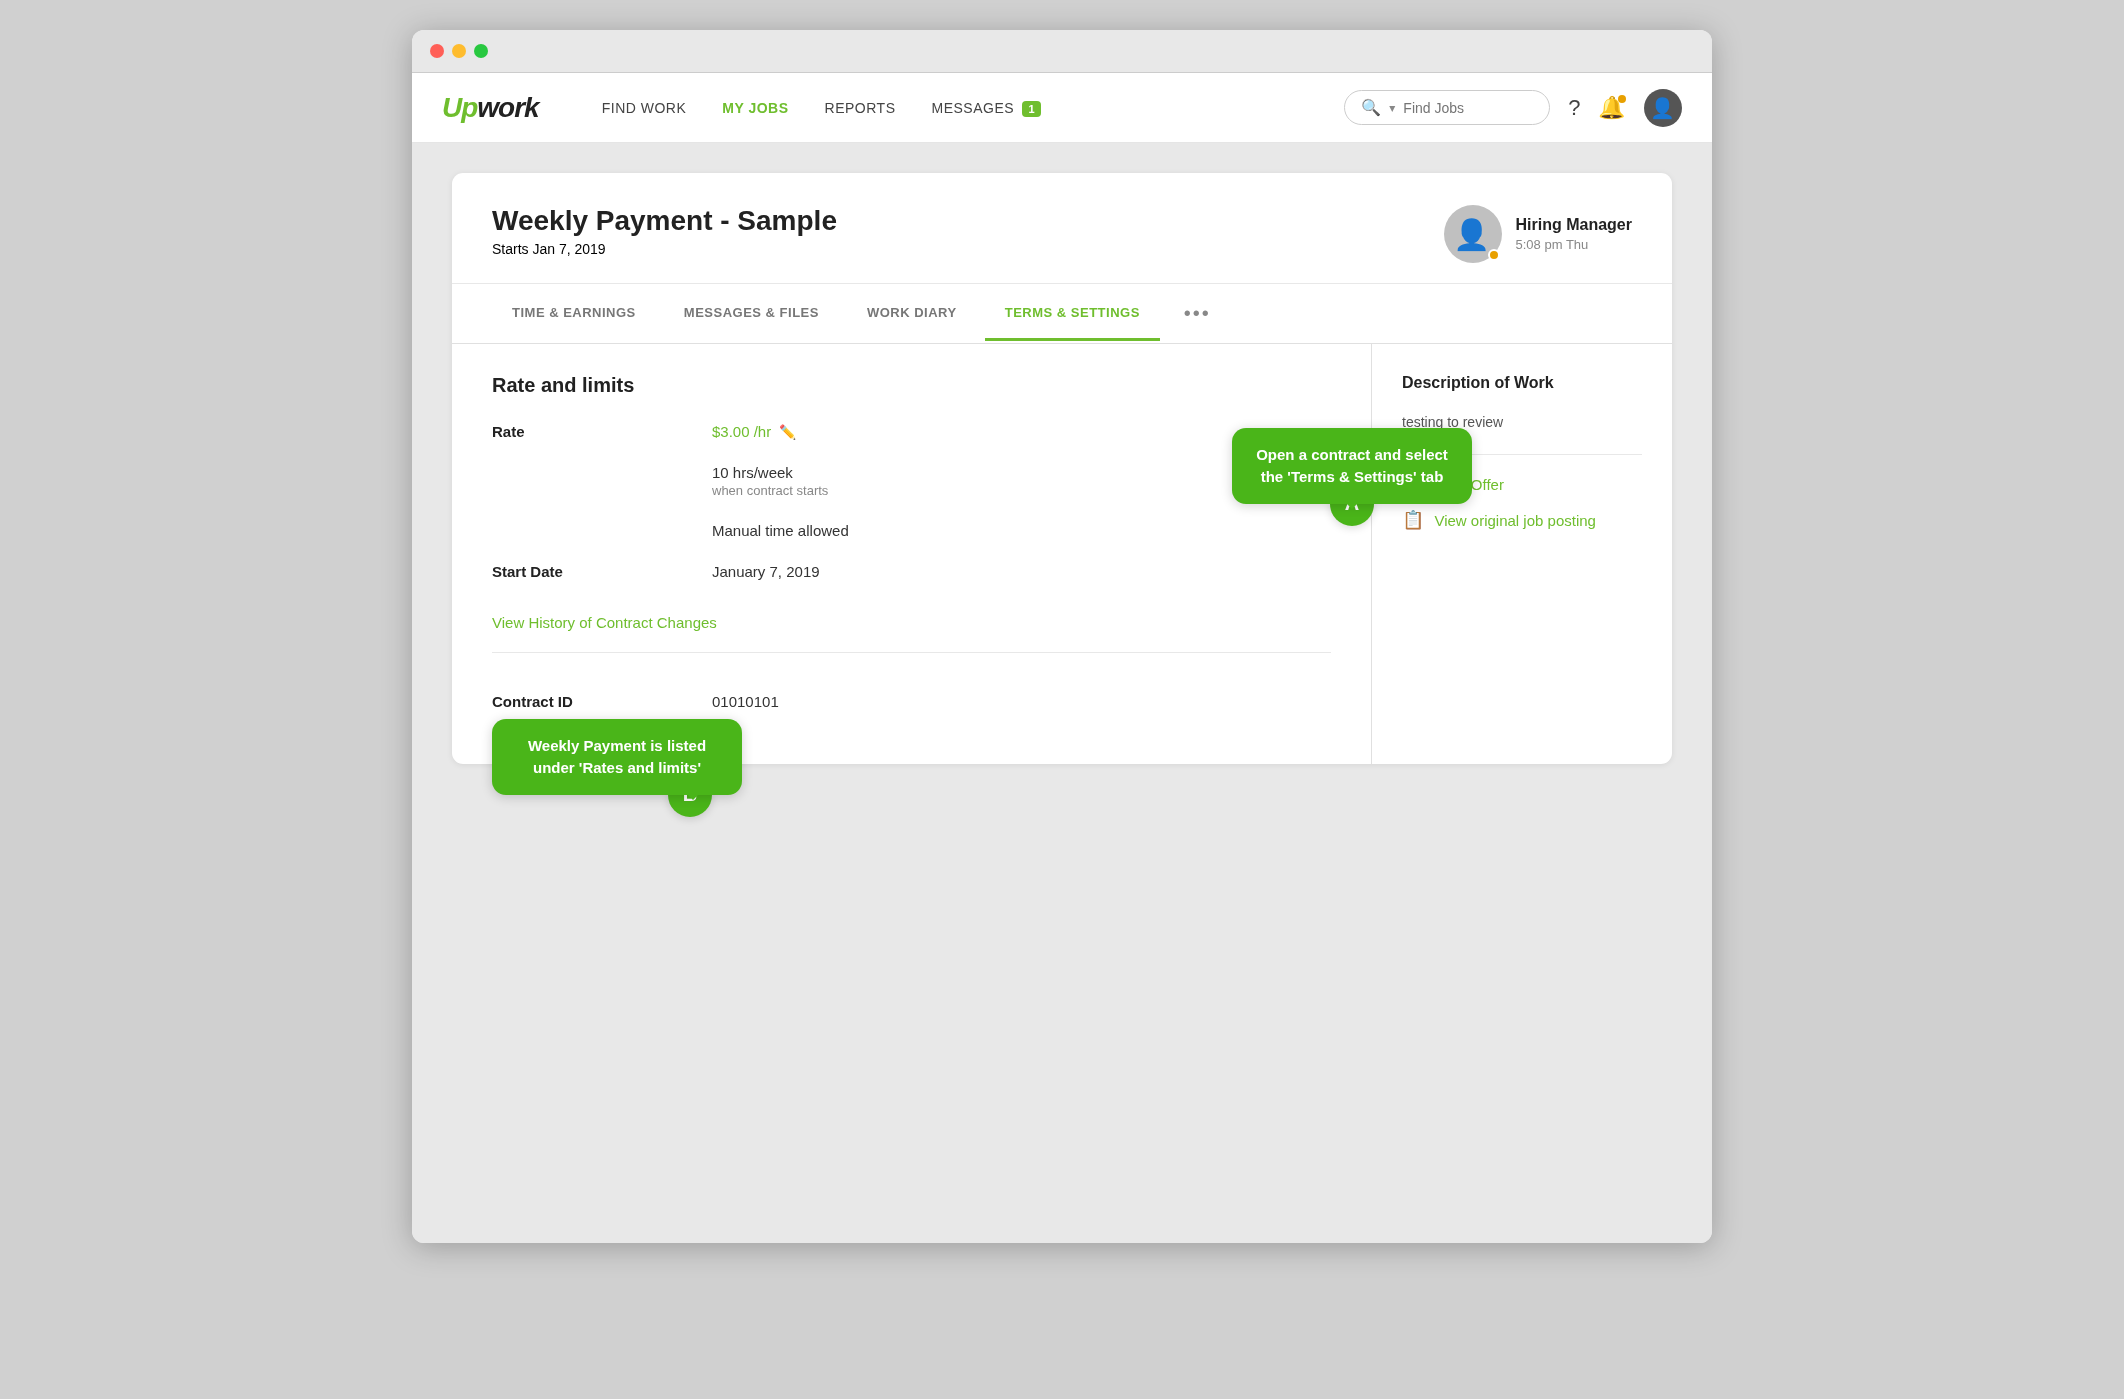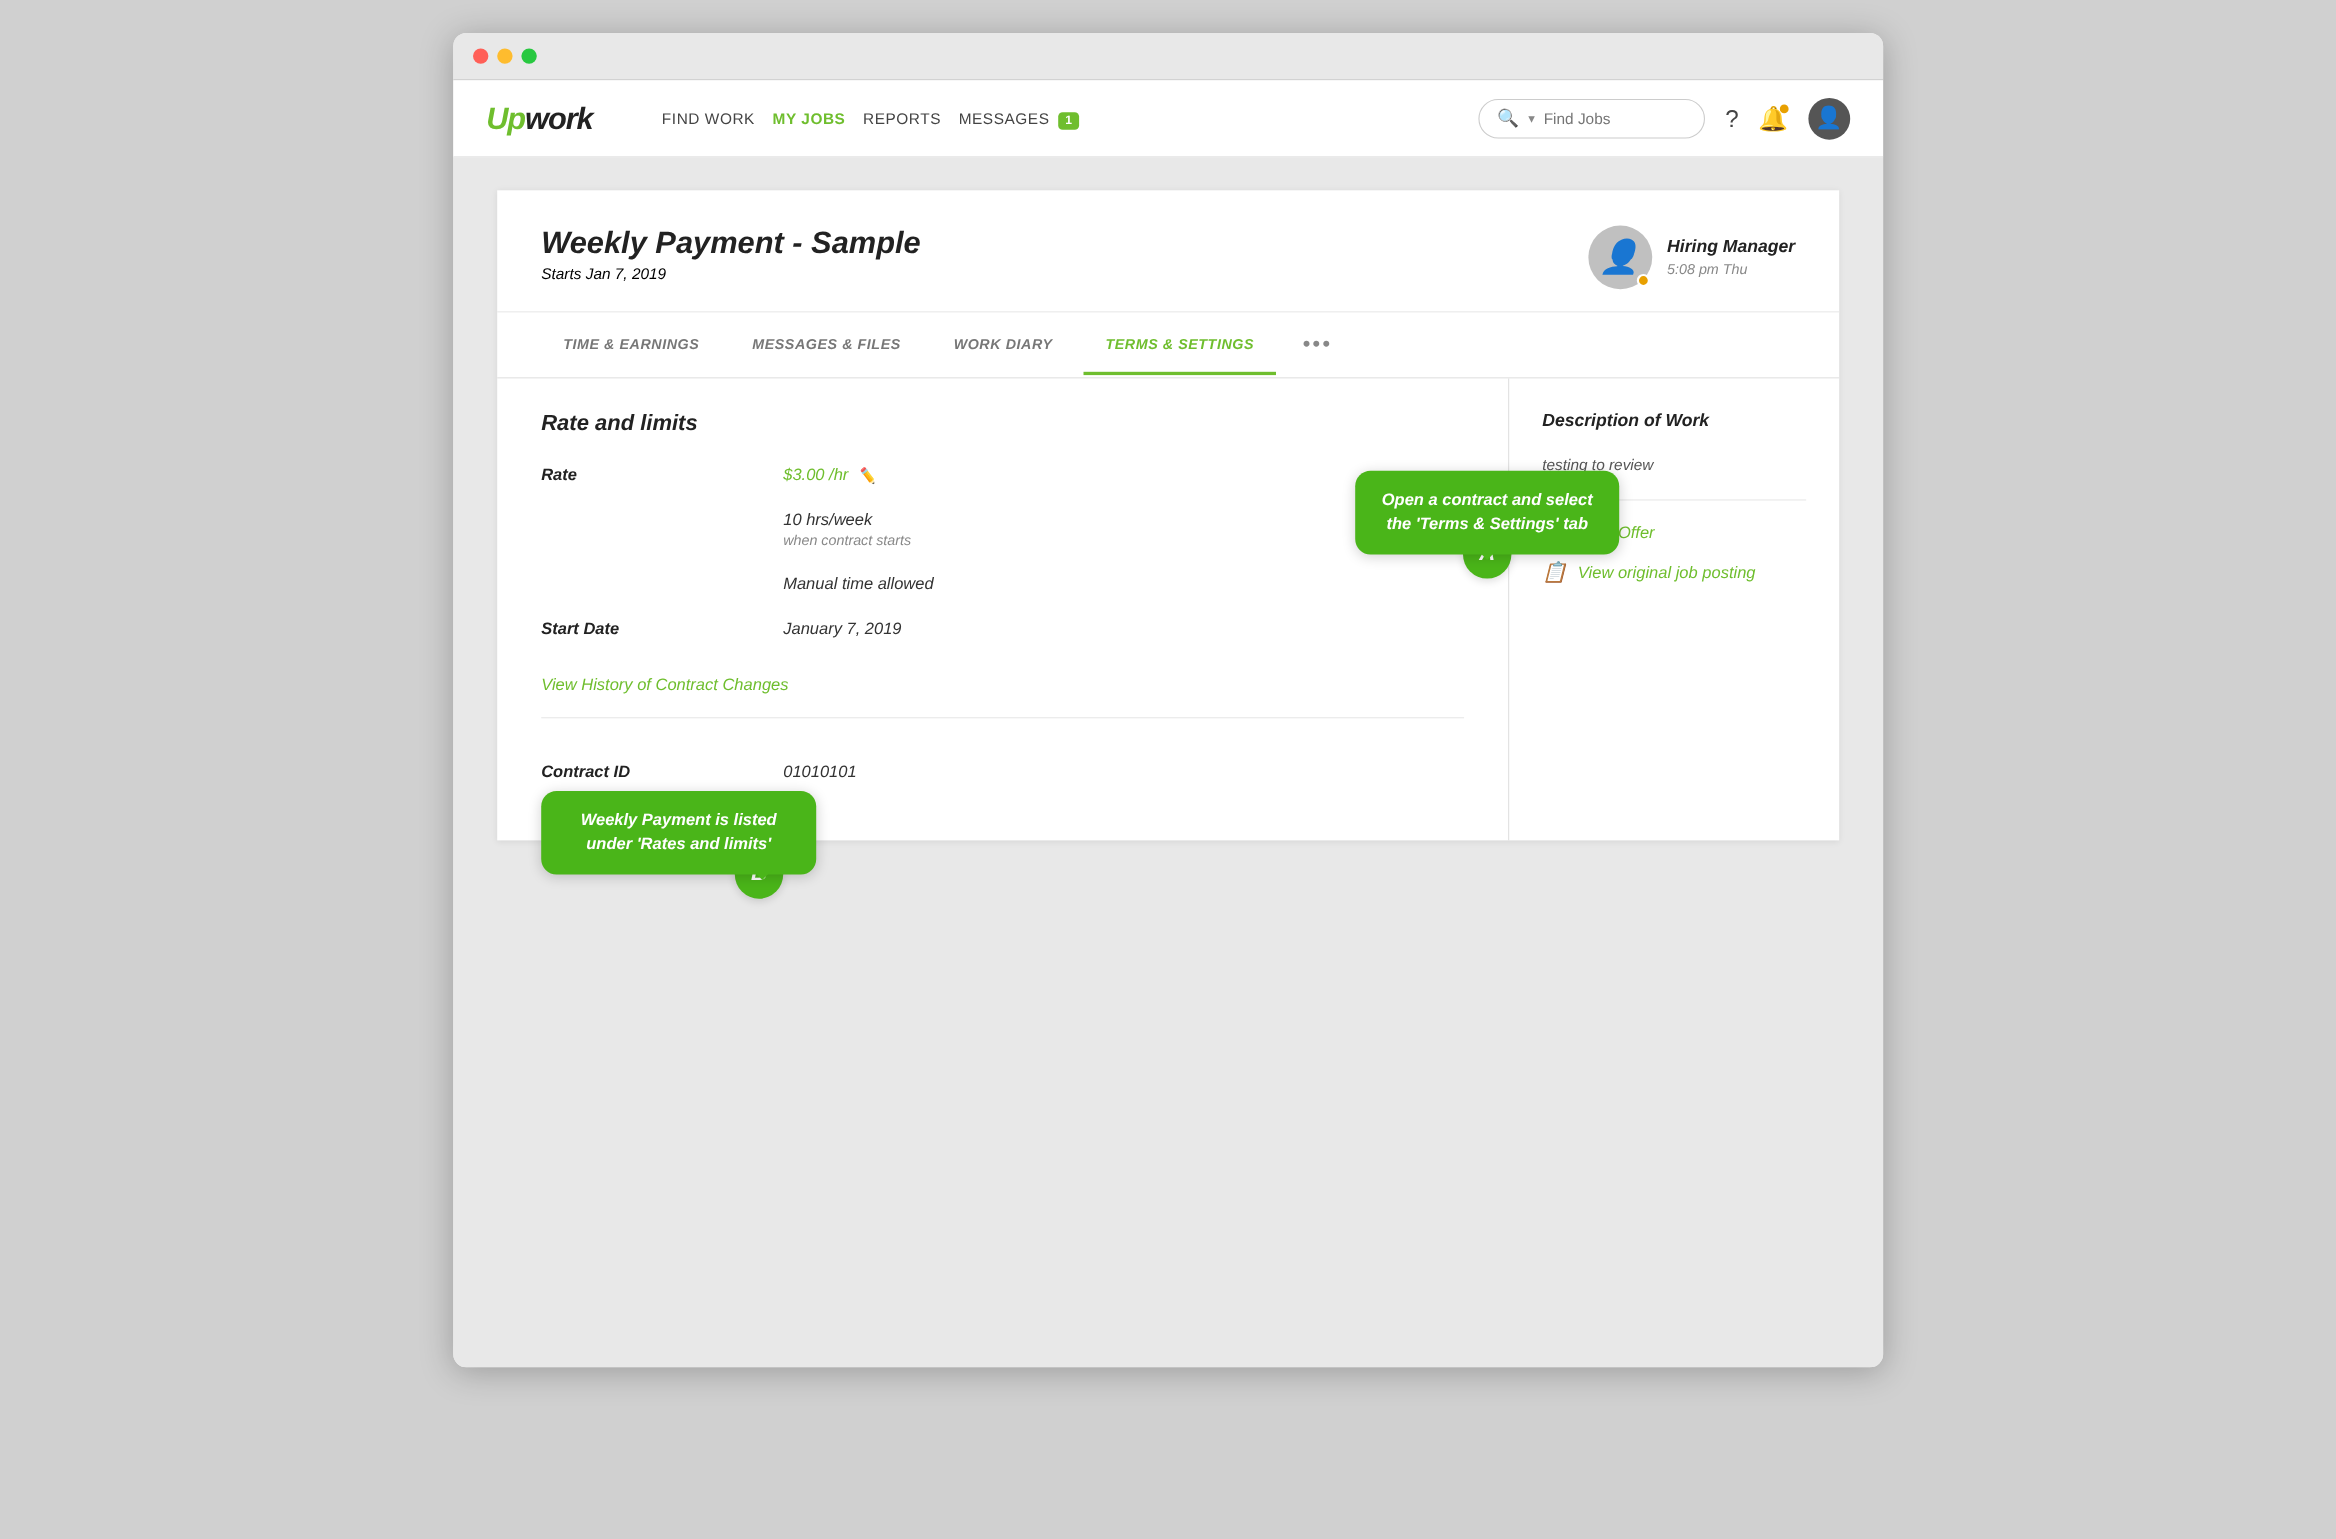--- a/index.html
+++ b/index.html
@@ -56,21 +56,21 @@
       color: #222;
       letter-spacing: -1px;
       margin-right: 10px;
     }
     .logo span.up { color: #6fbe2e; font-style: italic; }
     .logo span.work { color: #222; font-style: italic; }
 
     .nav-links {
       display: flex;
       align-items: center;
-      gap: 16px;
+      gap: 36px;
       flex: 1;
       padding-left: 21px;
     }
 
     .nav-link {
       font-size: 14px;
       font-weight: 500;
       color: #444;
       text-decoration: none;
       letter-spacing: 0.5px;
@@ -150,25 +150,24 @@
 
     
     .main-content {
       background: #e8e8e8;
       padding: 30px 40px 40px;
       min-height: 1100px;
     }
 
     .content-card {
       background: #fff;
-      border-radius: 0;
+      border-radius: 11px;
       box-shadow: 0 1px 6px rgba(0,0,0,0.08);
       overflow: visible;
       position: relative;
-      font-style: italic;
     }
 
     
     .card-header {
       padding: 32px 40px 20px;
       display: flex;
       align-items: flex-start;
       justify-content: space-between;
       border-bottom: 1px solid #e8e8e8;
     }

